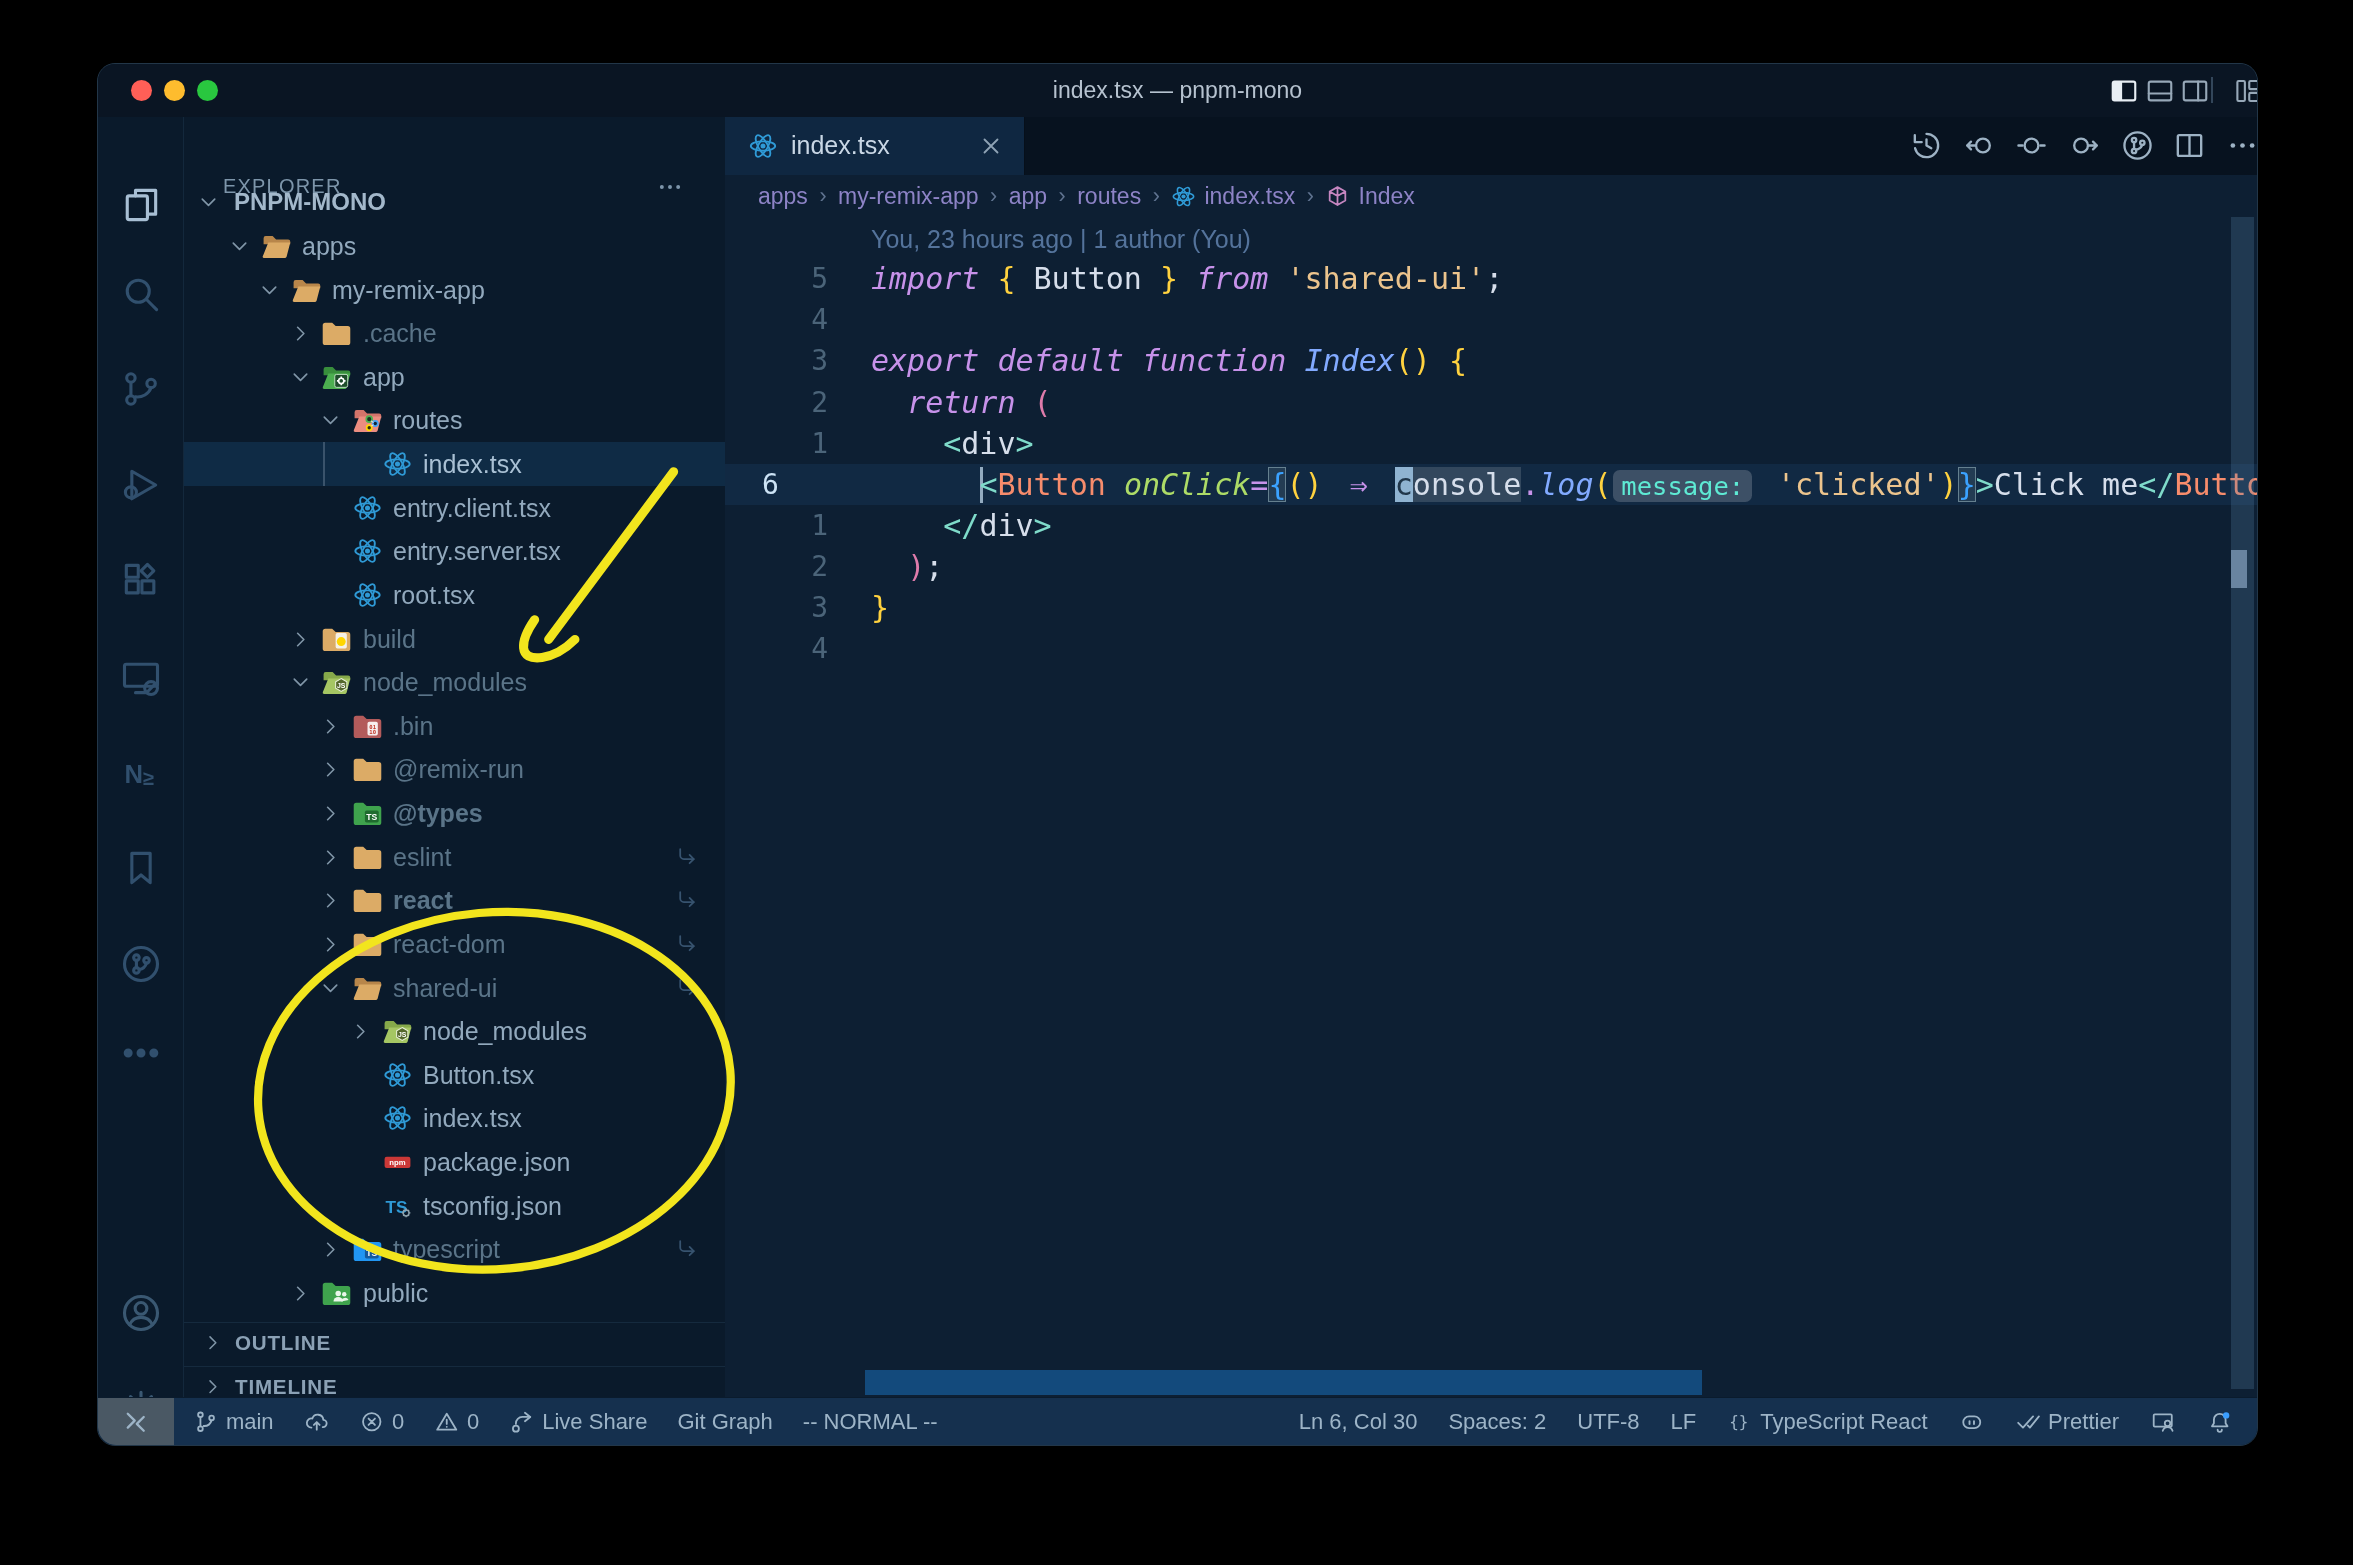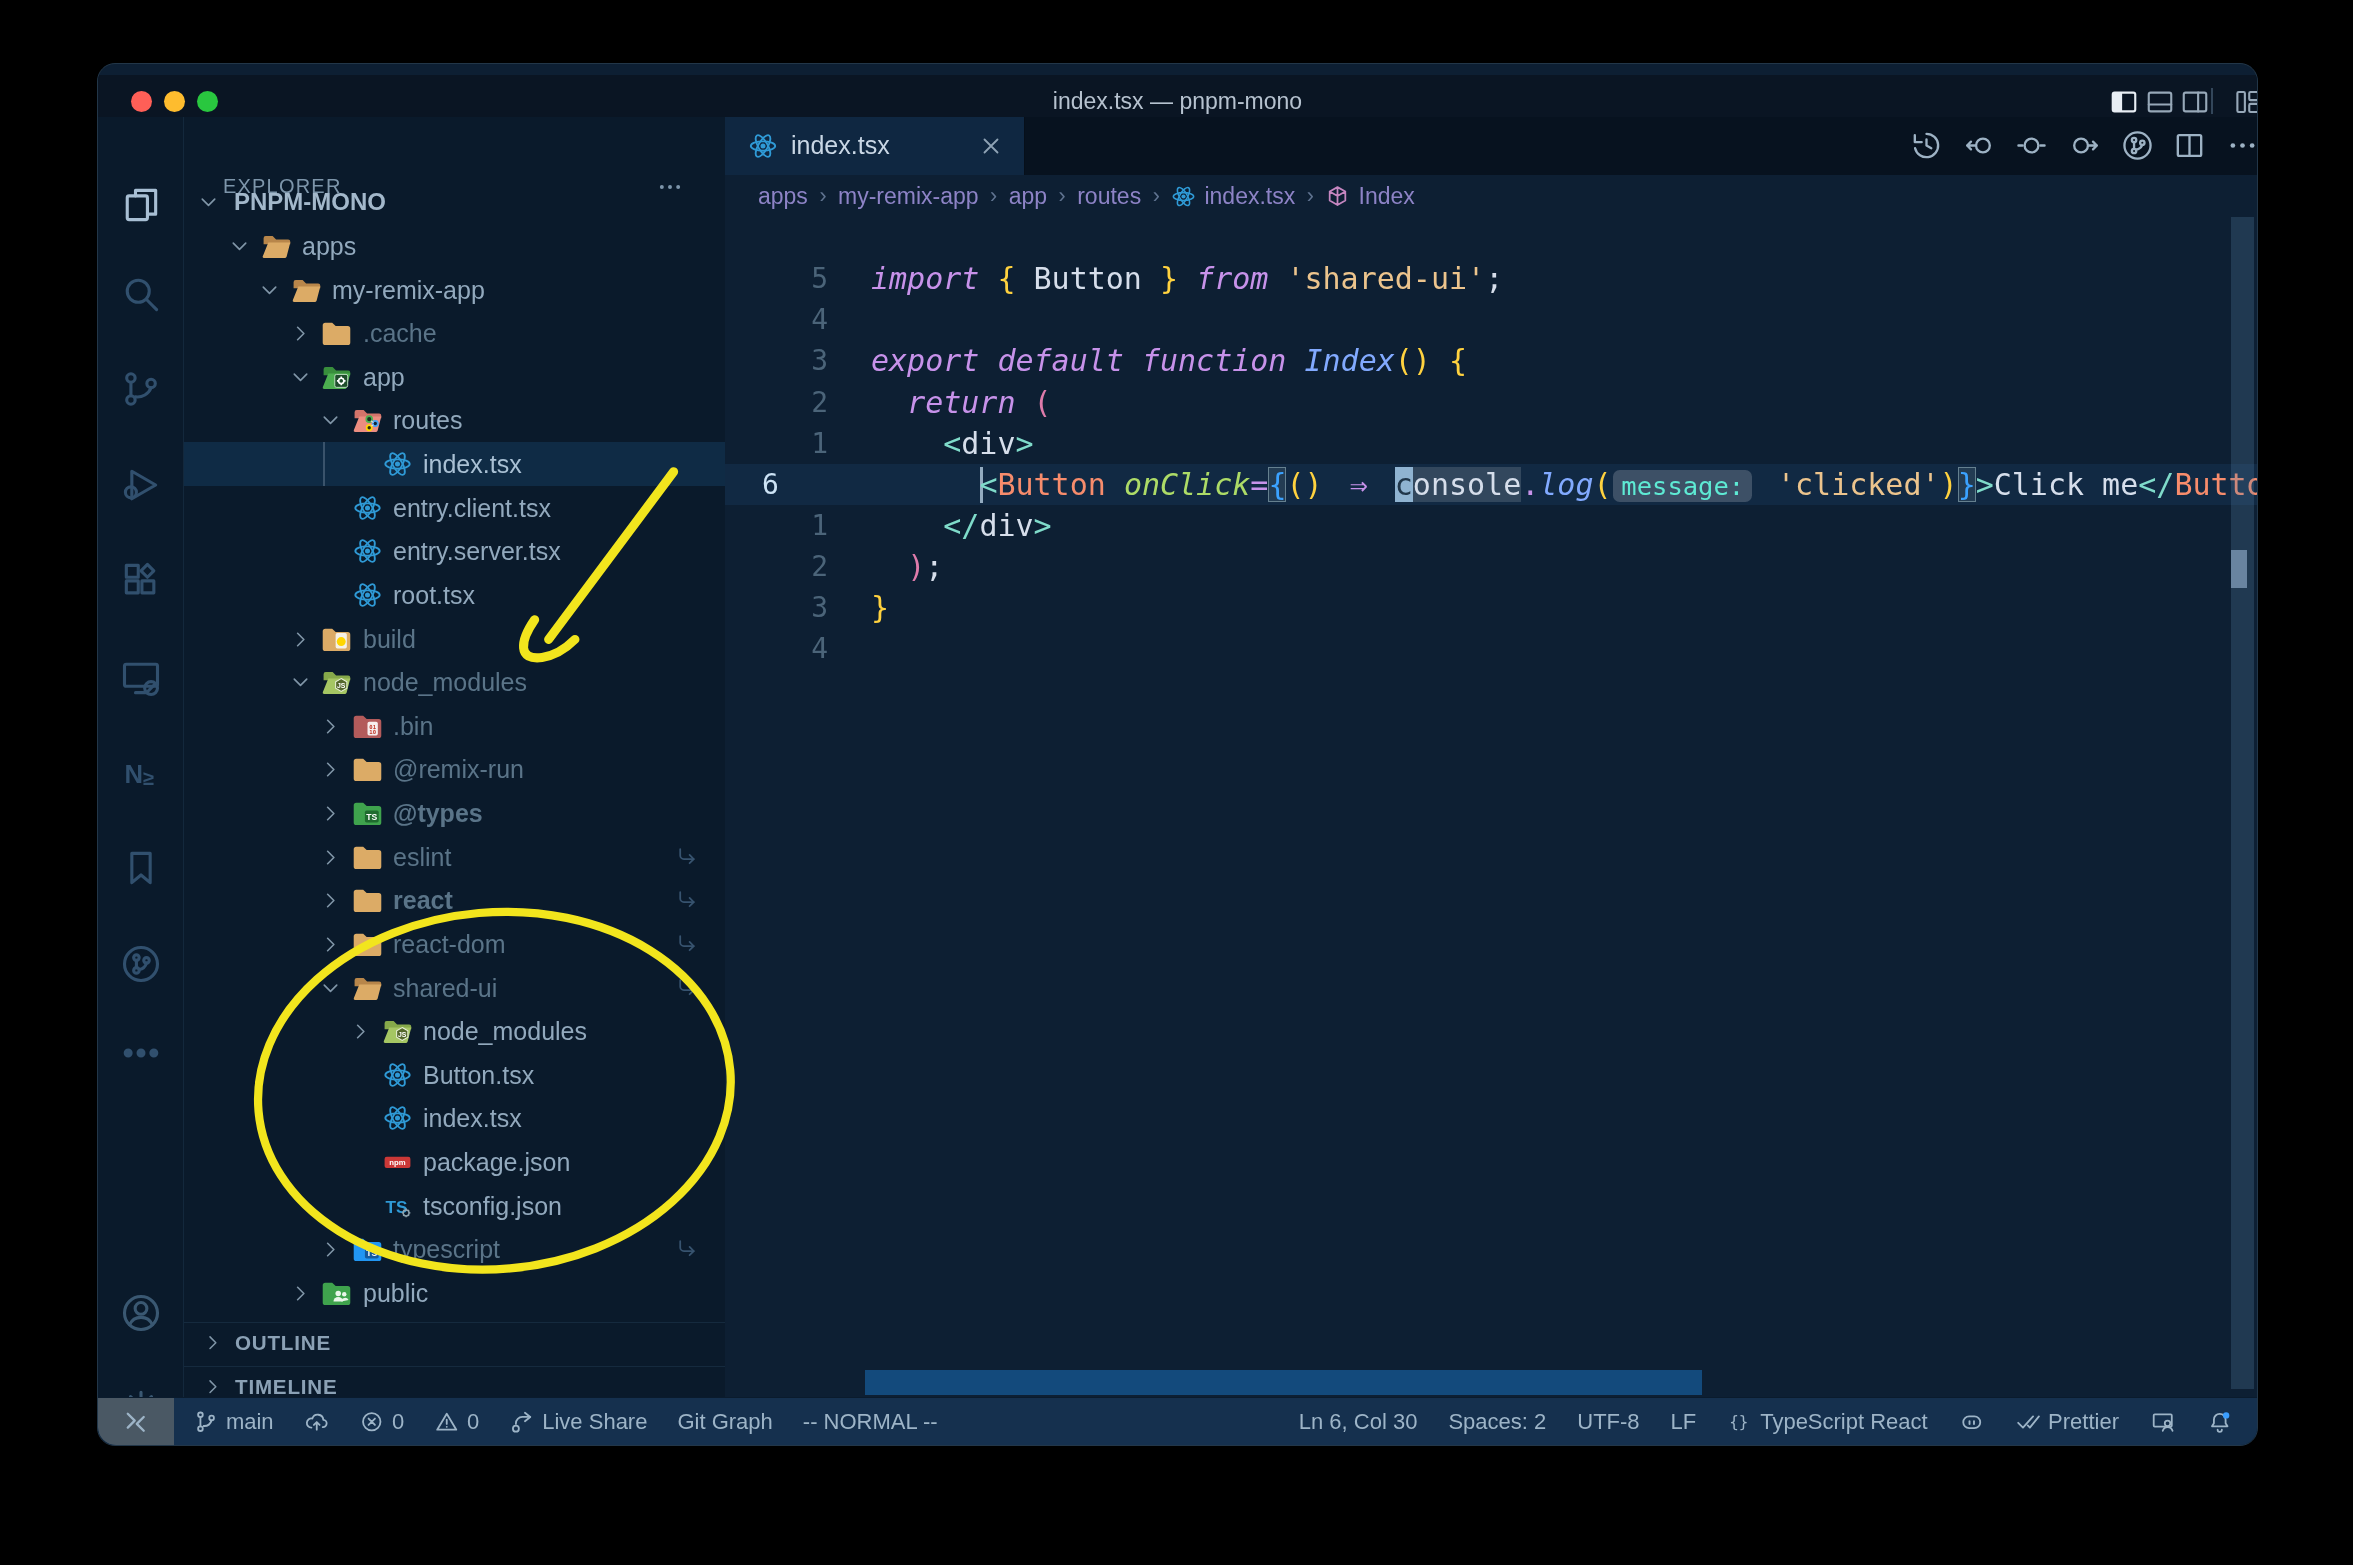--- a/index.html
+++ b/index.html
@@ -3,21 +3,21 @@
 <meta charset="utf-8">
 <style>
   * { margin:0; padding:0; box-sizing:border-box; }
   html,body { width:2354px; height:1565px; background:#000; overflow:hidden;
     font-family:"Liberation Sans", sans-serif; }
   #window { position:absolute; left:97px; top:63px; width:2161px; height:1383px;
     background:#0d1f33; border-radius:18px; overflow:hidden;
     border:0.8px solid #223648; box-shadow:0 33px 99px rgba(0,0,0,.7); }
 
   
-  #titlebar { position:absolute; left:0; top:0; width:100%; height:53px; background:#0a1523;margin-top:11px; }
+  #titlebar { position:absolute; left:0; top:0; width:100%; height:53px; background:#0a1523; }
   .traffic { position:absolute; top:15.6px; width:21.4px; height:21.4px; border-radius:50%; }
   #title-text { position:absolute; left:0; right:0; top:0; height:53px; line-height:53px;
     text-align:center; color:#b6c2cf; font-size:23px; }
   .layout-ctrl { position:absolute; top:11.5px; width:30px; height:30px; color:#97a8b8; }
   .tb-sep { position:absolute; top:13px; width:1.6px; height:26px; background:#33465a; }
 
   
   #activitybar { position:absolute; left:0; top:53px; width:86px; bottom:48px;
     background:#0a1a2b; border-right:0.8px solid #13283c; }
   .act-item { position:absolute; left:21.4px; width:44px; height:44px; color:#31506e; }
@@ -605,20 +605,23 @@
         </span>
         <span class="crumb-sep">›</span>
         <span class="crumb">
           <span class="cicon"><svg viewBox="0 0 24 24" width="100%" height="100%" fill="none" stroke="currentColor" stroke-width="1.7" stroke-linecap="round" stroke-linejoin="round">
               <path d="M12 3l7.5 4.3v8.6L12 20.2 4.5 15.9V7.3z M12 3v8.6 M4.5 7.3l7.5 4.3 7.5-4.3 M12 20.2v-8.6" stroke="#c586c0"></path>
             </svg></span>
           <span>Index</span>
         </span>
       </div>
     <div id="code-area">
+        <div class="code-row" style="top: 0px;">
+          <span class="code-text"><span class="tok blame">You, 23 hours ago | 1 author (You)</span></span>
+        </div>
         <div class="code-row" style="top: 41px;">
           <span class="gut">5</span>
           <span class="code-text"><span class="tok kw">import</span><span class="tok pl"> </span><span class="tok b1">{</span><span class="tok pl"> Button </span><span class="tok b1">}</span><span class="tok pl"> </span><span class="tok kw">from</span><span class="tok pl"> </span><span class="tok str">'shared-ui'</span><span class="tok pl">;</span></span>
         </div>
         <div class="code-row" style="top: 82px;">
           <span class="gut">4</span>
           <span class="code-text"></span>
         </div>
         <div class="code-row" style="top: 123px;">
           <span class="gut">3</span>

